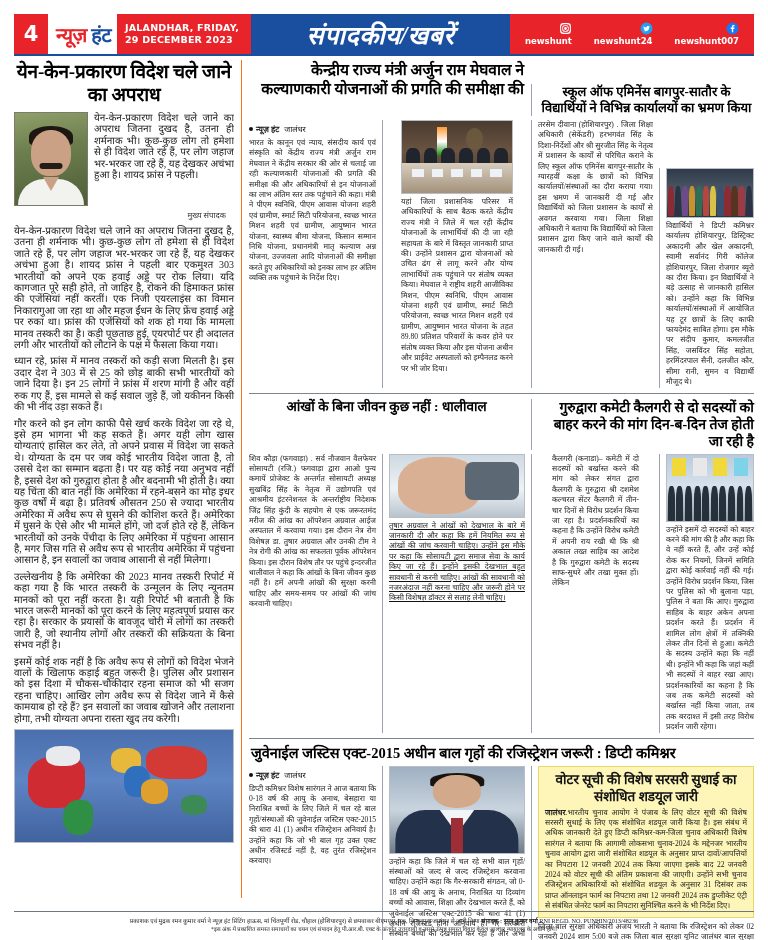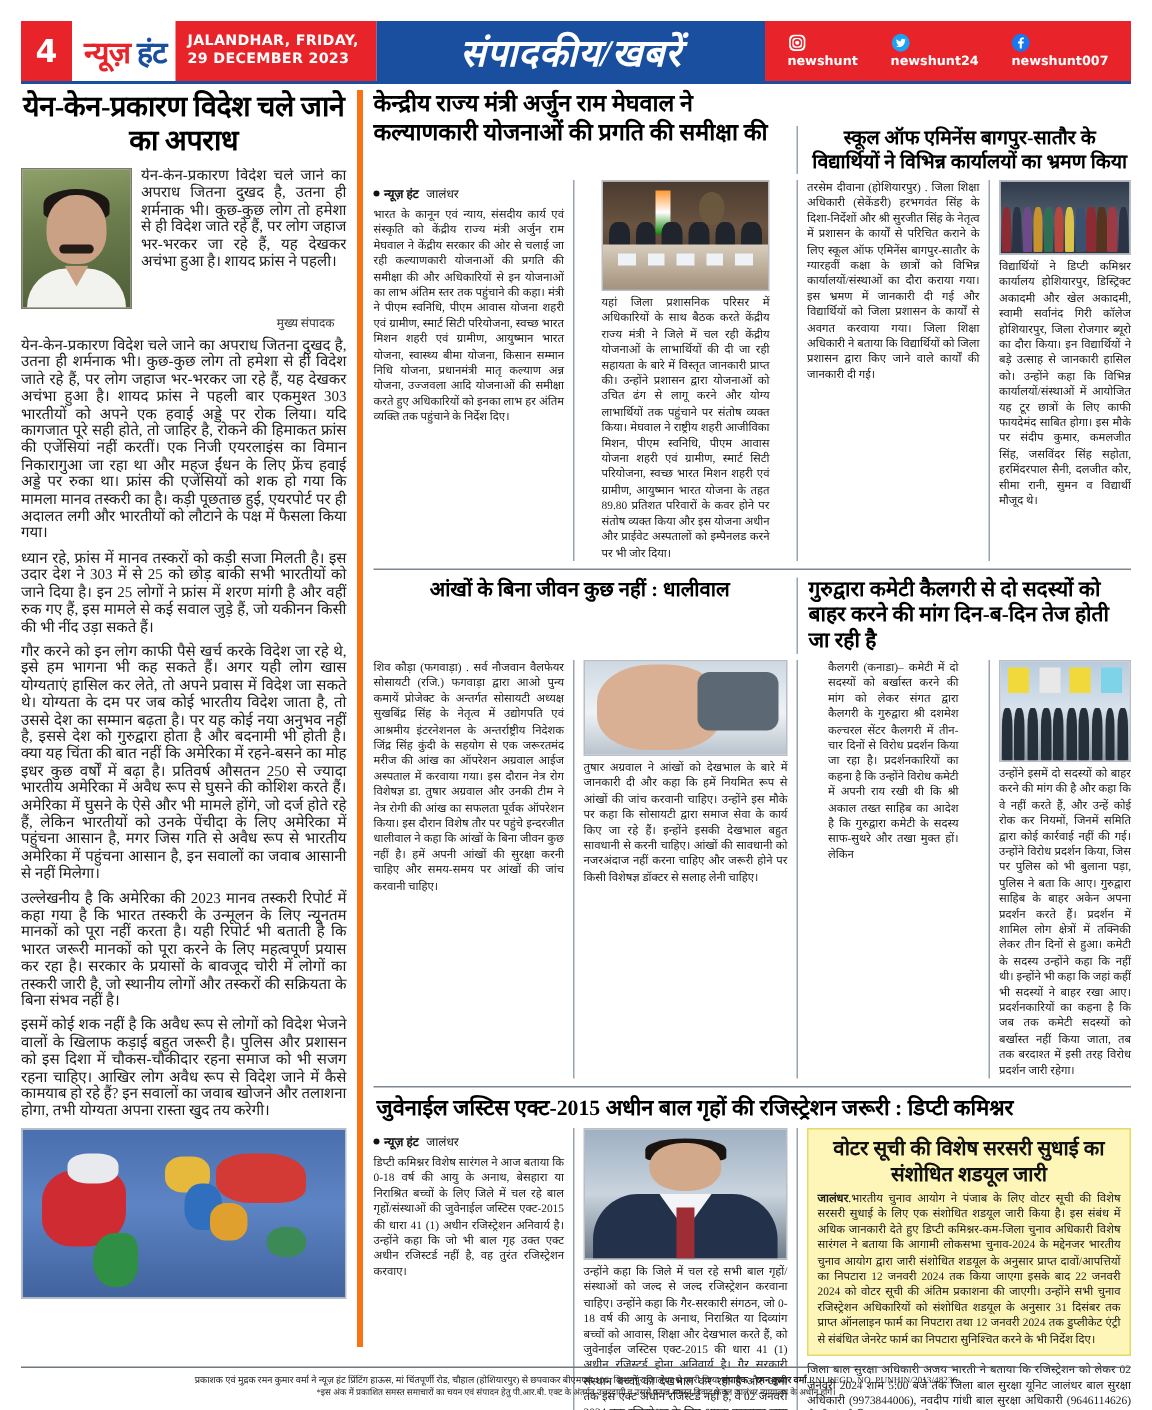--- a/index.html
+++ b/index.html
@@ -51,49 +51,49 @@
     font-family:"Liberation Serif",serif;
     font-style:italic;font-weight:bold;font-size:25px;
     letter-spacing:0.5px;
   }
   .social-band{
     background:#e8232a;color:#fff;width:236px;
     display:flex;align-items:center;justify-content:space-around;
     padding:0 4px;
   }
   .social-item{
-    display:flex;flex-direction:column;align-items:flex-start;gap:1px;
+    display:flex;flex-direction:column;align-items:flex-end;gap:1px;
     font-family:"DejaVu Sans","Liberation Sans",sans-serif;
     font-size:8.5px;font-weight:bold;color:#fff;line-height:10px;
   }
   .ic{width:13px;height:13px;display:block;}
   .ic svg{display:block;width:13px;height:13px;}
 
   
   .body-area{
     position:relative;width:100%;height:838px;
     margin-top:4px;
   }
   .cols{display:flex;width:100%;height:100%;}
   .col-left{
     width:228px;flex:0 0 228px;
-    border-right:4px solid #f97316;
+    border-right:1px solid #f97316;
     padding-right:7px;box-sizing:border-box;
   }
   .col-rest{flex:1;padding-left:7px;box-sizing:border-box;display:flex;flex-direction:column;}
 
   
   .hl-main{
     font-family:"Liberation Serif",serif;
     font-weight:bold;text-align:center;color:#000;
     font-size:19px;line-height:23px;letter-spacing:-0.2px;
   }
   .hl-mid{
     font-family:"Liberation Serif",serif;
-    font-weight:bold;text-align:left;color:#000;
+    font-weight:bold;text-align:right;color:#000;
     font-size:15.5px;line-height:19px;
   }
   .hl-sub{
     font-family:"Liberation Serif",serif;
     font-weight:bold;color:#000;
     font-size:13px;line-height:16px;
   }
   .hl-band{
     font-family:"Liberation Serif",serif;
     font-weight:bold;text-align:center;color:#000;
@@ -410,21 +410,21 @@
                   <i></i>
                 </div>
             </div>
             <div class="body-text sm" style="margin-top:3px;">यहां जिला प्रशासनिक परिसर में अधिकारियों के साथ बैठक करते केंद्रीय राज्य मंत्री ने जिले में चल रही केंद्रीय योजनाओं के लाभार्थियों की दी जा रही सहायता के बारे में विस्तृत जानकारी प्राप्त की। उन्होंने प्रशासन द्वारा योजनाओं को उचित ढंग से लागू करने और योग्य लाभार्थियों तक पहुंचाने पर संतोष व्यक्त किया। मेघवाल ने राष्ट्रीय शहरी आजीविका मिशन, पीएम स्वनिधि, पीएम आवास योजना शहरी एवं ग्रामीण, स्मार्ट सिटी परियोजना, स्वच्छ भारत मिशन शहरी एवं ग्रामीण, आयुष्मान भारत योजना के तहत 89.80 प्रतिशत परिवारों के कवर होने पर संतोष व्यक्त किया और इस योजना अधीन और प्राईवेट अस्पतालों को इम्पैनलड करने पर भी जोर दिया।</div>
           </div>
 
           <div class="vrule" style="flex:0 0 128px;padding:0 6px;box-sizing:border-box;">
             <div class="body-text sm">तरसेम दीवाना (होशियारपुर) . जिला शिक्षा अधिकारी (सेकेंडरी) हरभगवंत सिंह के दिशा-निर्देशों और श्री सुरजीत सिंह के नेतृत्व में प्रशासन के कार्यों से परिचित कराने के लिए स्कूल ऑफ एमिनेंस बागपुर-सातौर के ग्यारहवीं कक्षा के छात्रों को विभिन्न कार्यालयों/संस्थाओं का दौरा कराया गया। इस भ्रमण में जानकारी दी गई और विद्यार्थियों को जिला प्रशासन के कार्यों से अवगत करवाया गया। जिला शिक्षा अधिकारी ने बताया कि विद्यार्थियों को जिला प्रशासन द्वारा किए जाने वाले कार्यों की जानकारी दी गई।</div>
           </div>
 
-          <div class="vrule" style="flex:1;padding-left:6px;box-sizing:border-box;">
+          <div class="vrule" style="flex:1;padding-left:6px;box-sizing:border-box;margin-top:48px;">
             <div class="photo photo-group" style="height:48px;">
               <div class="row">
                 <span class="g" style="background:#8c2b33;"></span>
                 <span class="g" style="background:#2a3446;"></span>
                 <span class="g" style="background:#6d4b8a;"></span>
                 <span class="g" style="background:#c8922f;"></span>
                 <span class="g" style="background:#2f6f55;"></span>
                 <span class="g" style="background:#b5473f;"></span>
                 <span class="g" style="background:#d8c24a;"></span>
                 <span class="g" style="background:#39506e;"></span>
@@ -448,21 +448,21 @@
             <div class="hl-mid" style="font-size:14px;line-height:17px;">गुरुद्वारा कमेटी कैलगरी से दो सदस्यों को बाहर करने की मांग दिन-ब-दिन तेज होती जा रही है</div>
           </div>
         </div>
 
         <div class="flexrow" style="margin-top:4px;">
 
           <div style="flex:0 0 133px;padding-right:6px;box-sizing:border-box;">
             <div class="body-text sm">शिव कौड़ा (फगवाड़ा) . सर्व नौजवान वैलफेयर सोसायटी (रजि.) फगवाड़ा द्वारा आओ पुन्य कमायें प्रोजेक्ट के अन्तर्गत सोसायटी अध्यक्ष सुखबिंद्र सिंह के नेतृत्व में उद्योगपति एवं आश्रमीय इंटरनेशनल के अन्तर्राष्ट्रीय निदेशक जिंद्र सिंह कुंदी के सहयोग से एक जरूरतमंद मरीज की आंख का ऑपरेशन अग्रवाल आईज अस्पताल में करवाया गया। इस दौरान नेत्र रोग विशेषज्ञ डा. तुषार अग्रवाल और उनकी टीम ने नेत्र रोगी की आंख का सफलता पूर्वक ऑपरेशन किया। इस दौरान विशेष तौर पर पहुंचे इन्दरजीत धालीवाल ने कहा कि आंखों के बिना जीवन कुछ नहीं है। हमें अपनी आंखों की सुरक्षा करनी चाहिए और समय-समय पर आंखों की जांच करवानी चाहिए।</div>
           </div>
 
-          <div class="vrule" style="flex:0 0 149px;padding:0 6px;box-sizing:border-box;">
+          <div class="vrule" style="flex:0 0 149px;padding:0 6px;box-sizing:border-box;text-decoration:underline;">
             <div class="photo photo-eye" style="height:62px;">
               <div class="face"></div>
               <div class="eq"></div>
             </div>
             <div class="body-text sm" style="margin-top:3px;">तुषार अग्रवाल ने आंखों को देखभाल के बारे में जानकारी दी और कहा कि हमें नियमित रूप से आंखों की जांच करवानी चाहिए। उन्होंने इस मौके पर कहा कि सोसायटी द्वारा समाज सेवा के कार्य किए जा रहे हैं। इन्होंने इसकी देखभाल बहुत सावधानी से करनी चाहिए। आंखों की सावधानी को नजरअंदाज नहीं करना चाहिए और जरूरी होने पर किसी विशेषज्ञ डॉक्टर से सलाह लेनी चाहिए।</div>
           </div>
 
           <div class="vrule" style="flex:0 0 128px;padding:0 20px;box-sizing:border-box;">
             <div class="body-text sm">कैलगरी (कनाडा)– कमेटी में दो सदस्यों को बर्खास्त करने की मांग को लेकर संगत द्वारा कैलगरी के गुरुद्वारा श्री दशमेश कल्चरल सेंटर कैलगरी में तीन-चार दिनों से विरोध प्रदर्शन किया जा रहा है। प्रदर्शनकारियों का कहना है कि उन्होंने विरोध कमेटी में अपनी राय रखी थी कि श्री अकाल तख्त साहिब का आदेश है कि गुरुद्वारा कमेटी के सदस्य साफ-सुथरे और तखा मुक्त हों। लेकिन</div>
           </div>

